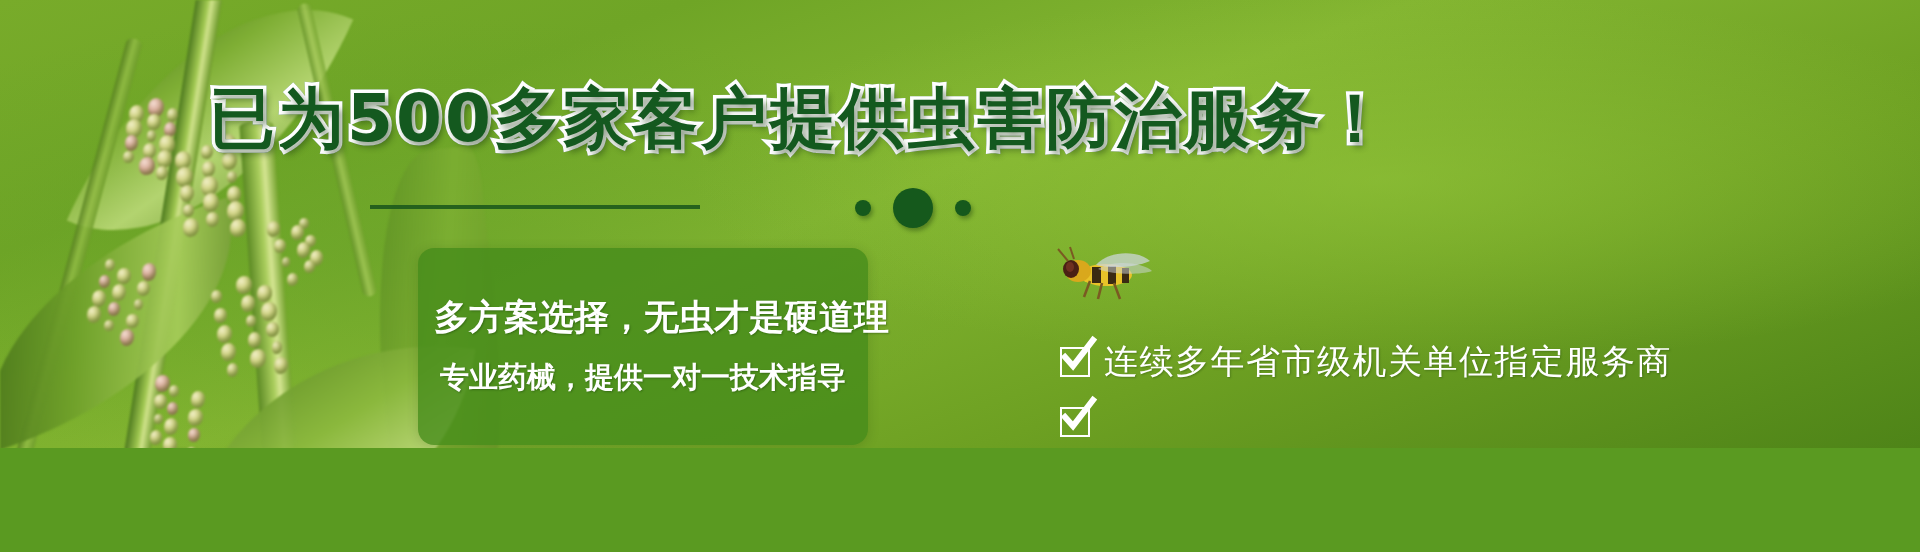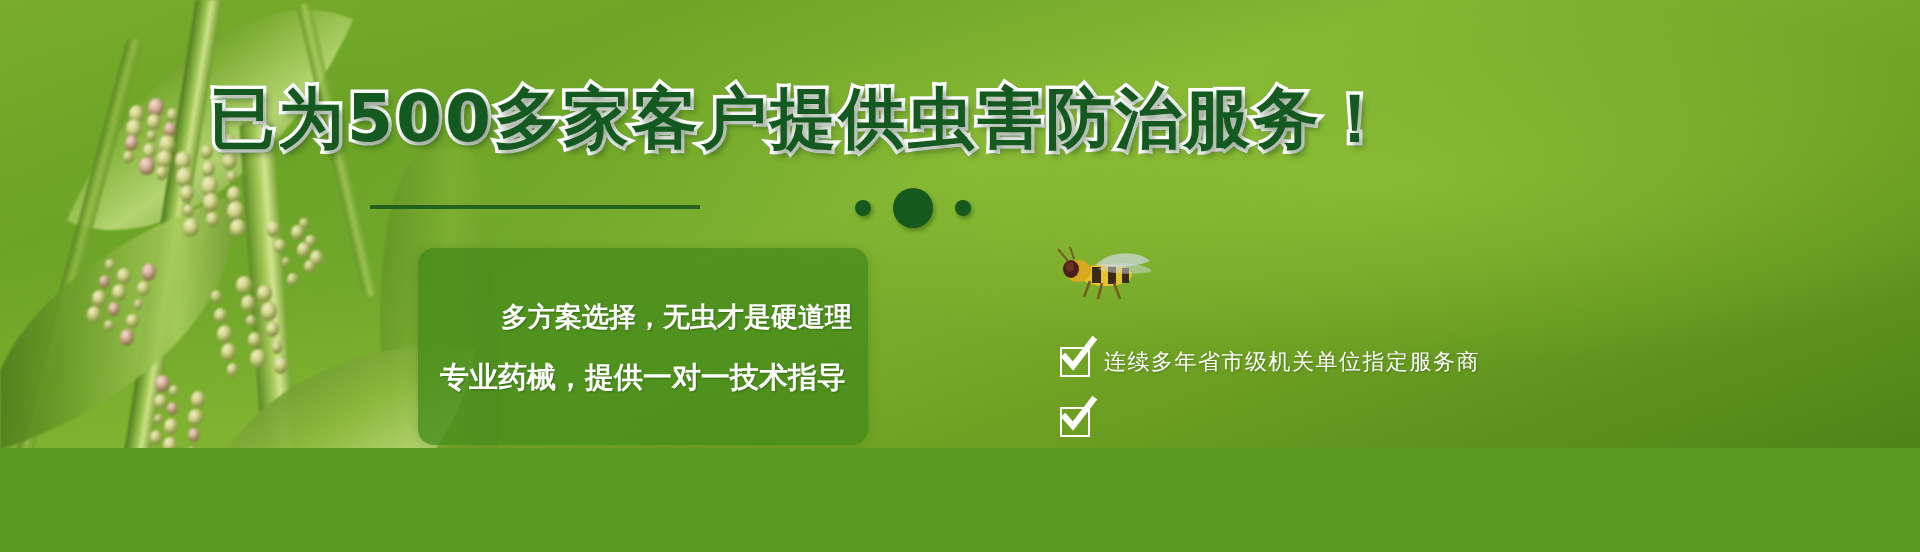--- a/index.html
+++ b/index.html
@@ -98,33 +98,33 @@
     position:absolute; left:0; top:0; width:100%; height:100%;
     display:flex; flex-direction:column; justify-content:center;
     padding:0 16px;
   }
   .panel .ln {
     color:#ffffff; font-weight:bold; white-space:nowrap;
     text-align:center; text-shadow:1px 1px 2px rgba(15,45,5,.35);
     font-family:"DejaVu Sans","Liberation Sans",sans-serif;
   }
   .panel .ln1 { font-size:29px; line-height:62px; letter-spacing:1px; }
-  .panel .ln2 { font-size:27px; line-height:60px; letter-spacing:0px;text-align:right; }
+  .panel .ln2 { font-size:35px; line-height:60px; letter-spacing:0px;text-align:right; }
   .panel .ln3 { font-size:29px; line-height:60px; letter-spacing:0px; }
 
   
   .checklist { position:absolute; left:1060px; top:332px; }
   .crow { display:flex; align-items:center; height:60px; }
   .cbox {
     position:relative; width:30px; height:30px; flex:0 0 30px;
     border:2.5px solid #ffffff; margin-right:14px;
   }
   .cbox svg { position:absolute; left:-2px; top:-11px; width:36px; height:36px; overflow:visible; }
   .ctext {
-    color:#ffffff; font-size:22px; letter-spacing:1.5px; white-space:nowrap;
+    color:#ffffff; font-size:34px; letter-spacing:1.5px; white-space:nowrap;
     font-family:"DejaVu Sans","Liberation Sans",sans-serif;
     text-shadow:1px 1px 2px rgba(15,45,5,.3);
   }
 
   
   .hoverfly { position:absolute; left:1040px; top:245px; width:120px; height:62px; }
 
   
   .pests {
     position:absolute; left:680px; top:465px;

